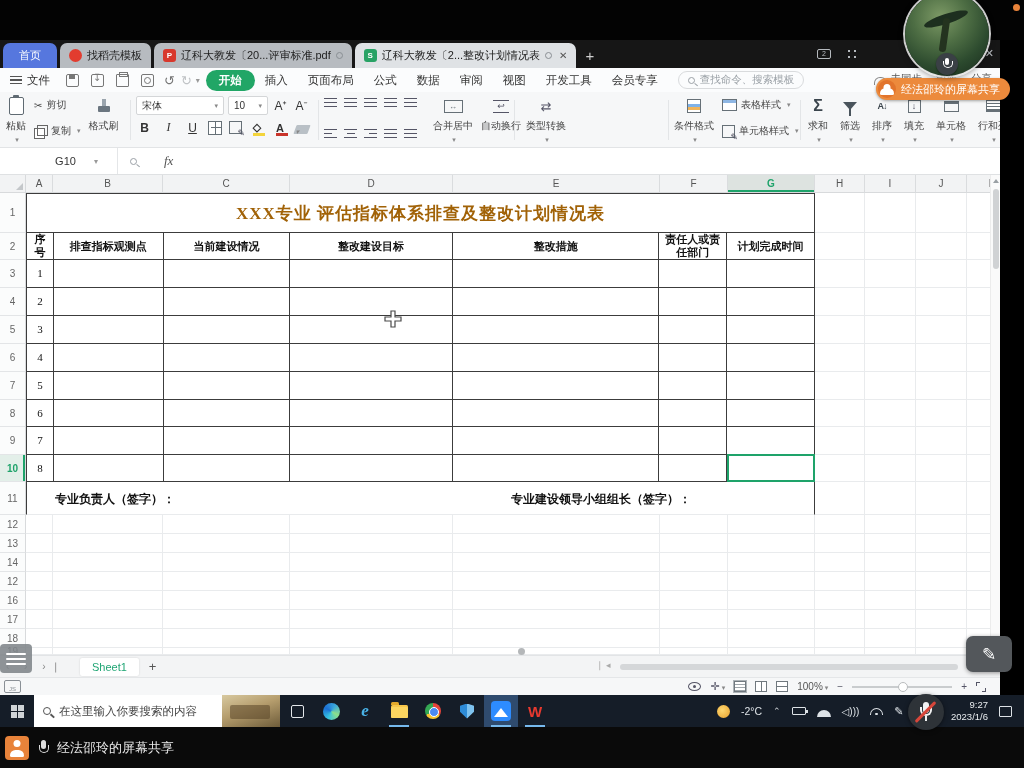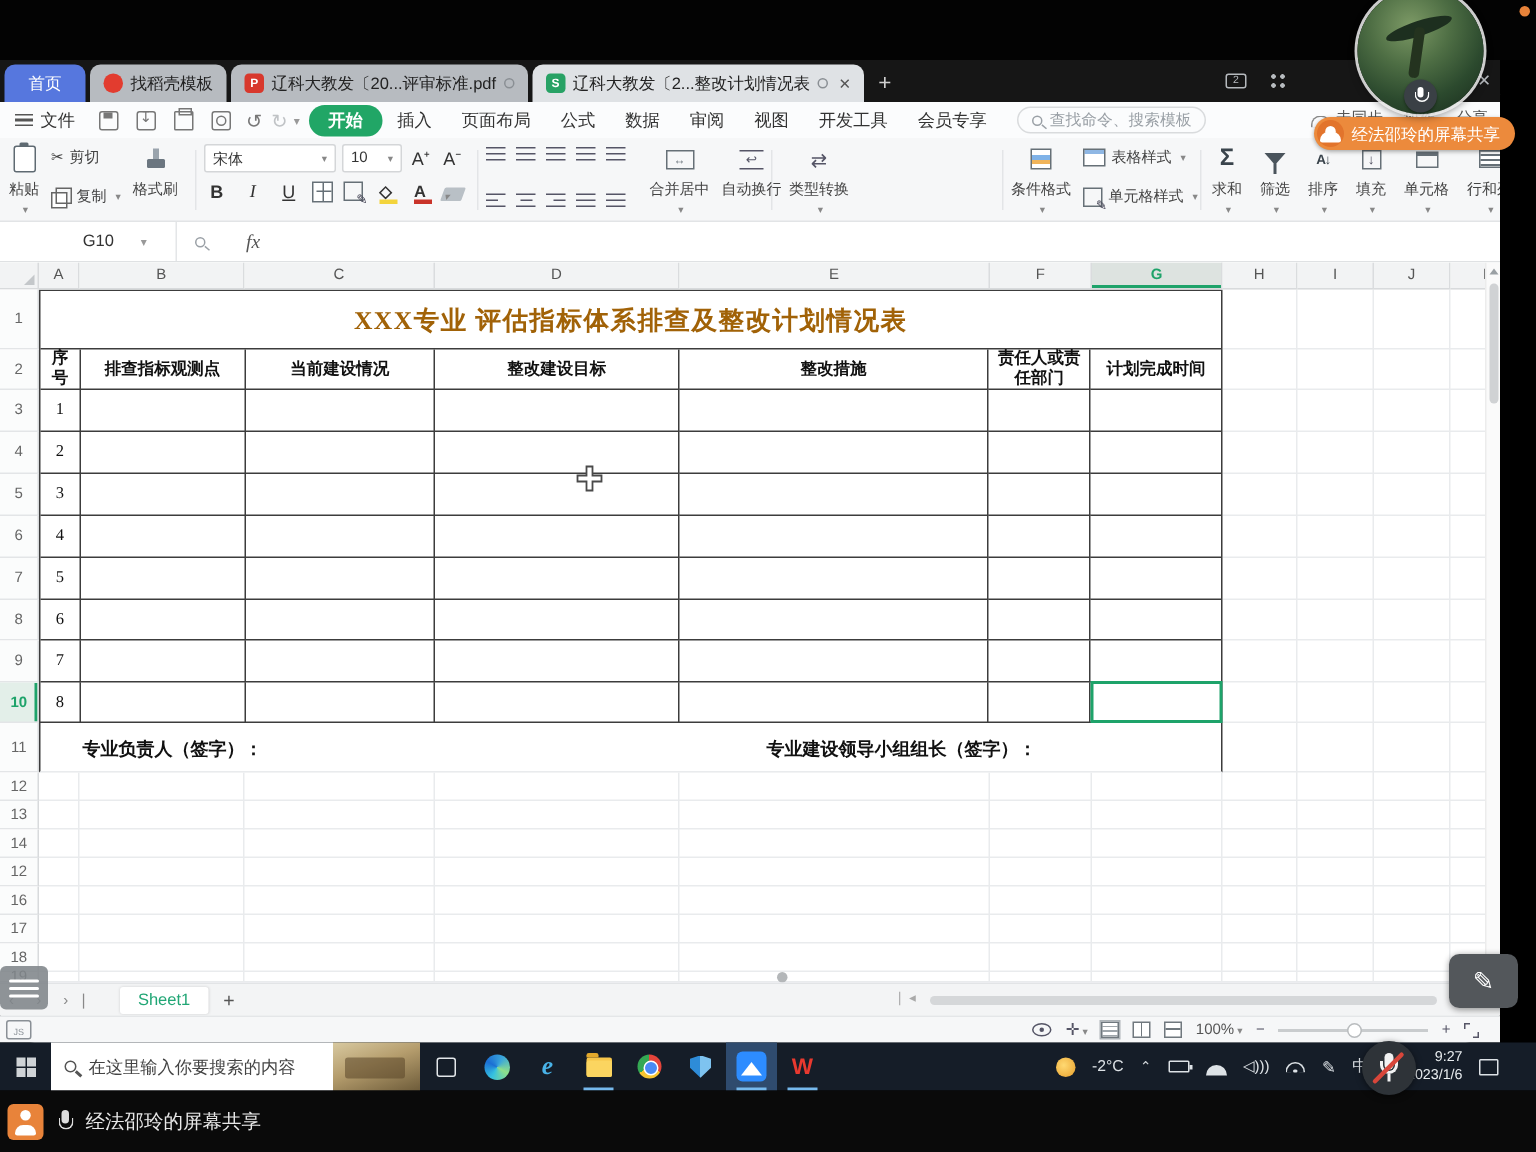--- a/index.html
+++ b/index.html
@@ -197,21 +197,21 @@
   .iee { color:#49b3e8; font-size:17px; font-weight:bold; font-style:italic; font-family:"Liberation Serif",serif;}
   .folder { width:17px; height:13px; background:#f7c64a; border-radius:1.5px; position:relative;}
   .folder::before { content:""; position:absolute; left:0; top:-2.5px; width:8px; height:3px; background:#e3a92c; border-radius:1.5px 1.5px 0 0;}
   .folder::after { content:""; position:absolute; left:0; top:2px; width:17px; height:11px; background:#fbd560; border-radius:1.5px;}
   .chrome { width:16px; height:16px; border-radius:50%; background:conic-gradient(#e5443a 0 33%,#f7c531 33% 66%,#34a853 66% 100%); position:relative;}
   .chrome::after { content:""; position:absolute; left:4px; top:4px; width:8px; height:8px; border-radius:50%; background:#4a8af4; border:1.5px solid #fff;}
   .shield { width:14px; height:15px; background:linear-gradient(90deg,#2e8cd8 50%,#7ec3f0 50%); clip-path:polygon(50% 0,100% 15%,100% 55%,50% 100%,0 55%,0 15%);}
   .meet { width:20px; height:20px; border-radius:4px; background:#2d8cff; position:relative;}
   .meet::after { content:""; position:absolute; left:3px; bottom:4px; width:0; height:0; border-left:7px solid transparent; border-right:7px solid transparent; border-bottom:9px solid #fff;}
   .wps { color:#e8392f; font-size:15px; font-weight:bold; }
-  #tray { position:absolute; right:0; top:0; height:32px; display:flex; align-items:center; gap:11px; padding-right:25px; color:#dde2e6; font-size:10.5px;}
+  #tray { position:absolute; right:0; top:0; height:32px; display:flex; align-items:center; gap:11px; padding-right:12px; color:#dde2e6; font-size:10.5px;}
   .sun { width:13px; height:13px; border-radius:50%; background:radial-gradient(circle at 40% 40%,#ffd972,#e8a02c); }
   .chev { font-size:9px; color:#cfd4d8; }
   .batt { width:14px; height:8px; border:1.2px solid #dde2e6; border-radius:1px; position:relative;}
   .batt::after { content:""; position:absolute; right:-3px; top:1.5px; width:1.8px; height:3.5px; background:#dde2e6;}
   .cloudt { width:14px; height:7px; border-radius:7px 7px 0 0; background:#dde2e6; position:relative; top:2px;}
   .spk { font-size:10px; }
   .wifi { width:13px; height:7px; border-radius:13px 13px 0 0; border:1.6px solid #dde2e6; border-bottom:none; position:relative;}
   .wifi::after { content:""; position:absolute; left:4.2px; top:4px; width:2.5px; height:2.5px; border-radius:50%; background:#dde2e6;}
   .penic { font-size:11px; }
   #clock { text-align:right; font-size:9.5px; line-height:1.25; color:#e8ecef;margin-left:15px; }

